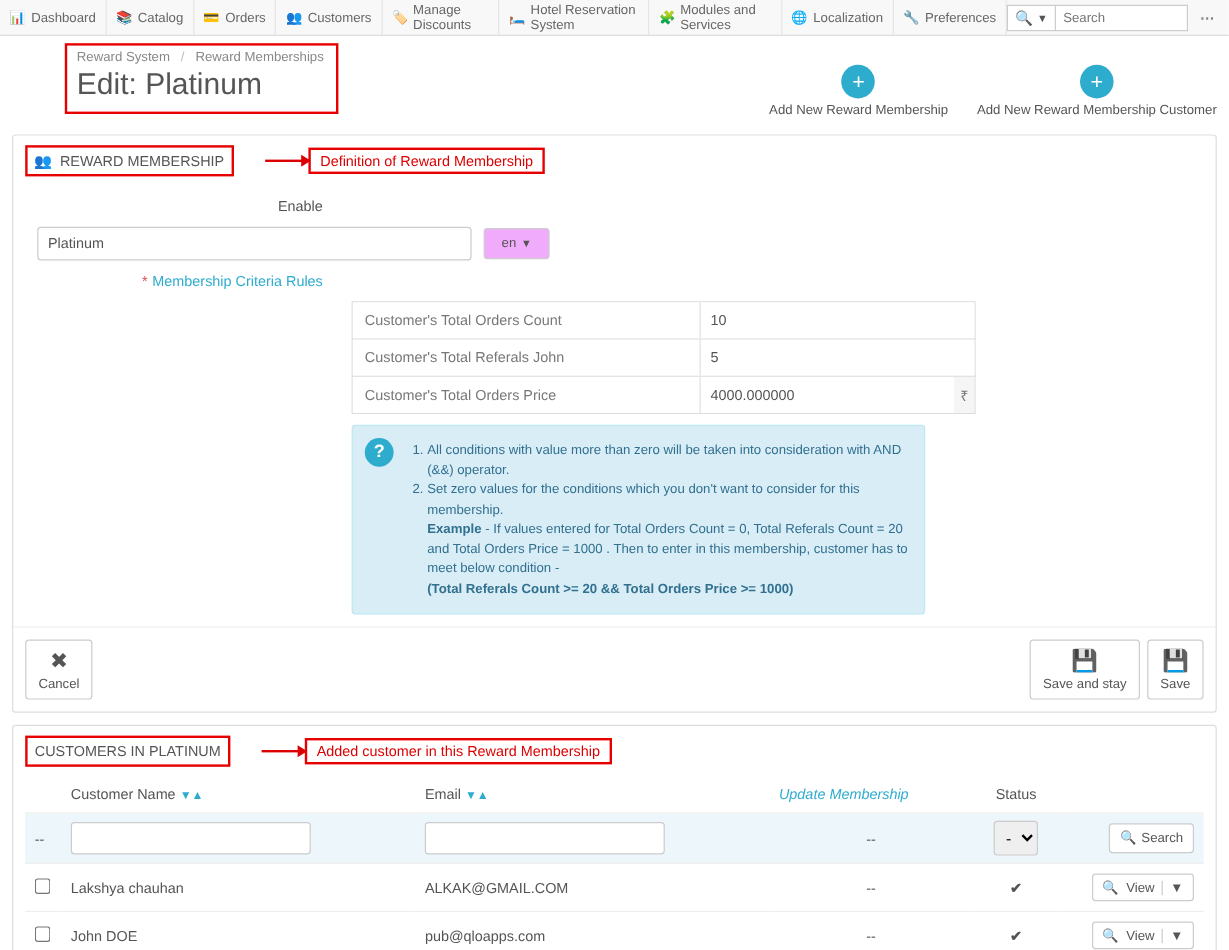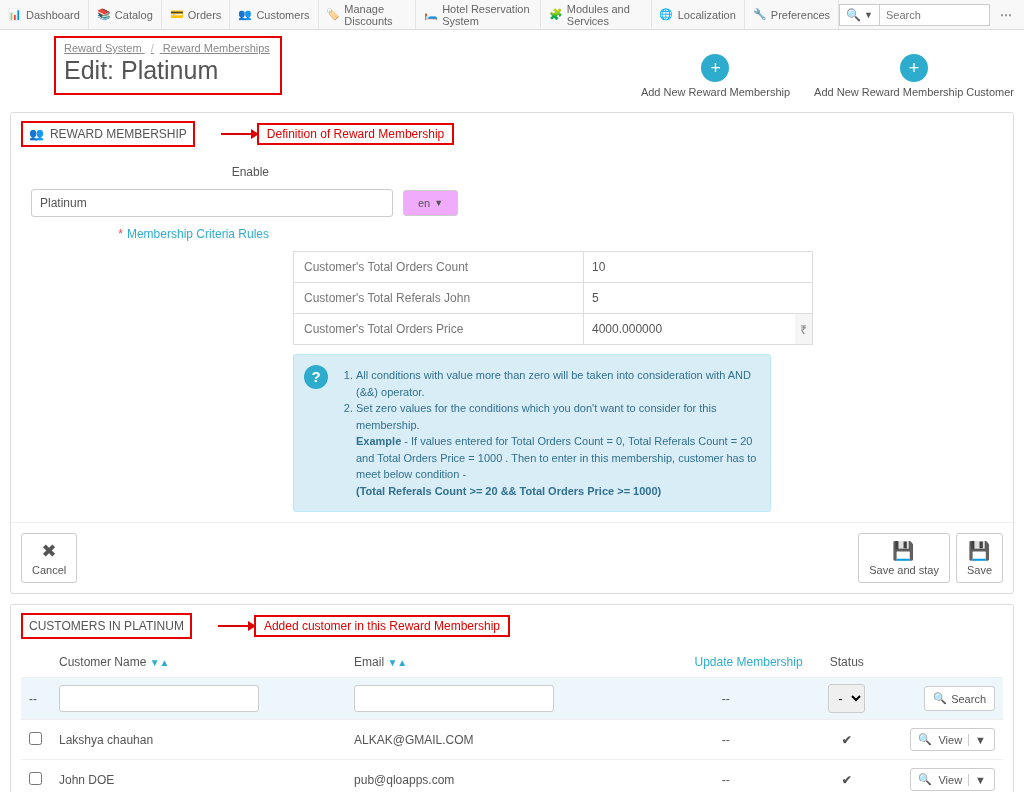--- a/index.html
+++ b/index.html
@@ -11,21 +11,21 @@
   .topnav .navitem .icon { width: 14px; text-align: center; }
   .topnav .spacer { flex: 1; }
   .topnav .search { display: flex; align-items: center; }
   .topnav .search .sbtn { padding: 0 6px; border: 1px solid #ccc; background: #fff; height: 22px; display: flex; align-items: center; cursor: pointer; }
   .topnav .search input { border: 1px solid #ccc; border-left: none; height: 22px; padding: 0 6px; width: 110px; font-size: 11px; }
   .topnav .more { padding: 0 10px; display:flex; align-items:center; color:#888; font-weight:bold; letter-spacing:2px; }
   
   
   .headerarea { display: flex; align-items: flex-start; padding: 6px 10px 4px 54px; }
   .headtitle { border: 2px solid #e60000; padding: 4px 10px 8px 8px; }
-  .breadcrumb { font-size: 11px; color: #888; margin-bottom: 2px; text-decoration: underline; }
+  .breadcrumb { font-size: 11px; color: #888; margin-bottom: 2px; }
   .breadcrumb .sep { margin: 0 6px; color: #bbb; }
   .pagetitle { font-size: 25px; font-weight: 400; color: #555; }
   .headspacer { flex: 1; }
   .headactions { display: flex; gap: 24px; margin-top: 18px; }
   .headact { text-align: center; color: #555; cursor: pointer; font-size: 11px; }
   .headact .circ { display: inline-flex; width: 28px; height: 28px; border-radius: 50%; background: #2eacce; color: #fff; align-items: center; justify-content: center; font-size: 18px; margin-bottom: 4px; }
   
   
   .panel { border: 1px solid #ddd; margin: 10px; border-radius: 3px; background: #fff; }
   .panel-heading { padding: 8px 10px; font-size: 12px; color: #555; font-weight: 500; display: flex; align-items: center; gap: 6px; }
@@ -241,21 +241,21 @@
       <span class="annot">Added customer in this Reward Membership</span>
     </div>
   </div>
   <div class="panel-body" style="padding:0 10px;">
     <table class="data">
       <thead>
         <tr>
           <th style="width:30px;"></th>
           <th><span>Customer Name</span> <span class="sort">▼▲</span></th>
           <th><span>Email</span> <span class="sort">▼▲</span></th>
-          <th style="text-align:right;"><span style="color:#2eacce">Update Membership</span></th>
+          <th style="text-align:left;font-style:italic;"><span style="color:#2eacce">Update Membership</span></th>
           <th style="text-align:center;">Status</th>
           <th style="width:120px;"></th>
         </tr>
         <tr class="filter">
           <td>--</td>
           <td><input type="text" style=""></td>
           <td><input type="text" style=""></td>
           <td style="text-align:center;">--</td>
           <td style="text-align:center;"><select><option>-</option></select></td>
           <td style="text-align:right;"><span class="searchbtn">

